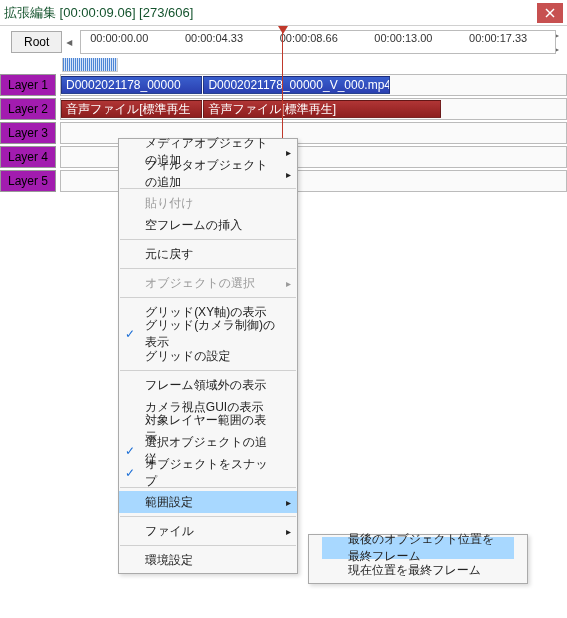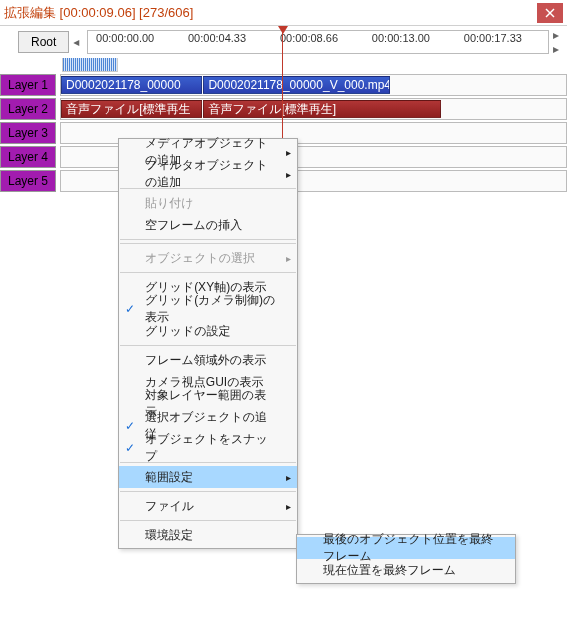--- a/index.html
+++ b/index.html
@@ -1,23 +1,23 @@
 <!DOCTYPE html>
 <html><head>
 <meta charset="utf-8">
 <style>
   * { margin: 0; padding: 0; box-sizing: border-box; font-family: "Meiryo", "Yu Gothic UI", sans-serif; font-size: 12px; }
   body { background: #fff; width: 567px; height: 618px; position: relative; overflow: hidden; }
 
   .titlebar { height: 26px; display: flex; align-items: center; padding: 0 4px; border-bottom: 1px solid #d0d0d0; }
-  .titlebar .title { color: #c2410c; font-size: 13px; }
+  .titlebar .title { color: #14532d; font-size: 13px; }
   .titlebar .close { margin-left: auto; width: 26px; height: 20px; background: #c75050; display: flex; align-items: center; justify-content: center; color: #fff; cursor: pointer; }
   .titlebar .close svg { width: 10px; height: 10px; }
 
-  .toolbar { display: flex; align-items: center; height: 32px; padding: 2px 18px; justify-content: center; }
+  .toolbar { display: flex; align-items: center; height: 32px; padding: 2px 11px; justify-content: center; }
   .root-btn { border: 1px solid #aaa; background: #f0f0f0; padding: 3px 12px; cursor: pointer; font-size: 12px; }
   .ruler { flex: 1; margin-left: 4px; border: 1px solid #bbb; height: 24px; position: relative; background: #fff; }
   .ruler .ticklabel { position: absolute; top: 1px; font-size: 11px; color: #333; transform: translateX(-50%); }
   .scroll-left, .scroll-right { width: 14px; height: 14px; display: inline-flex; align-items: center; justify-content: center; color: #666; cursor: pointer; }
 
   .wave { height: 14px; background: repeating-linear-gradient(90deg,#4e86d6 0 1px,#d6e5f8 1px 2px); margin: 0 8px 0 62px; border: 1px solid #ccc; border-top: none; width: 56px; }
 
   .tracks { margin-top: 2px; }
   .track { display: flex; height: 22px; align-items: stretch; }
   .track + .track { margin-top: 2px; }
@@ -32,21 +32,21 @@
 
   
   .menu { position: absolute; top: 138px; left: 118px; width: 180px; background: #f7f7f7; border: 1px solid #aaa; box-shadow: 2px 2px 4px rgba(0,0,0,0.15); padding: 2px 0; }
   .menu .item { height: 22px; display: flex; align-items: center; padding: 0 20px 0 26px; color: #222; cursor: pointer; position: relative; }
   .menu .item.disabled { color: #9a9a9a; }
   .menu .item.has-sub:after { content: "▸"; position: absolute; right: 6px; color: inherit; font-size: 10px; }
   .menu .item.highlight { background: #a8d8ff; }
   .menu .item .check { position: absolute; left: 6px; color: #1d6fd6; }
   .menu hr { border: none; border-top: 1px solid #d0d0d0; margin: 3px 1px; }
 
-  .submenu { position: absolute; top: 534px; left: 296px; width: 220px; background: #f7f7f7; border: 1px solid #aaa; box-shadow: 2px 2px 4px rgba(0,0,0,0.15); padding: 2px 0; }
+  .submenu { position: absolute; top: 534px; left: 308px; width: 220px; background: #f7f7f7; border: 1px solid #aaa; box-shadow: 2px 2px 4px rgba(0,0,0,0.15); padding: 2px 13px; }
   .submenu .sitem { height: 22px; display: flex; align-items: center; padding: 0 10px 0 26px; color: #222; cursor: pointer; }
   .submenu .sitem.highlight { background: #a8d8ff; }
 
   .bottom-scroll { position: absolute; right: 4px; top: 28px; display:flex; flex-direction: column; }
 </style>
 </head>
 <body>
 
 <div class="titlebar">
   <span class="title">拡張編集 [00:00:09.06] [273/606]</span>
@@ -126,20 +126,23 @@
       <span>フィルタオブジェクトの追加</span>
     </div>
   <hr>
   <div class="item disabled">
       <span>貼り付け</span>
     </div>
   <div class="item">
       <span>空フレームの挿入</span>
     </div>
   <hr>
+  <div class="item">
+      <span>元に戻す</span>
+    </div>
   <hr>
   <div class="item has-sub disabled">
       <span>オブジェクトの選択</span>
     </div>
   <hr>
   <div class="item">
       <span>グリッド(XY軸)の表示</span>
     </div>
   <div class="item">
       <span class="check">✓</span>

